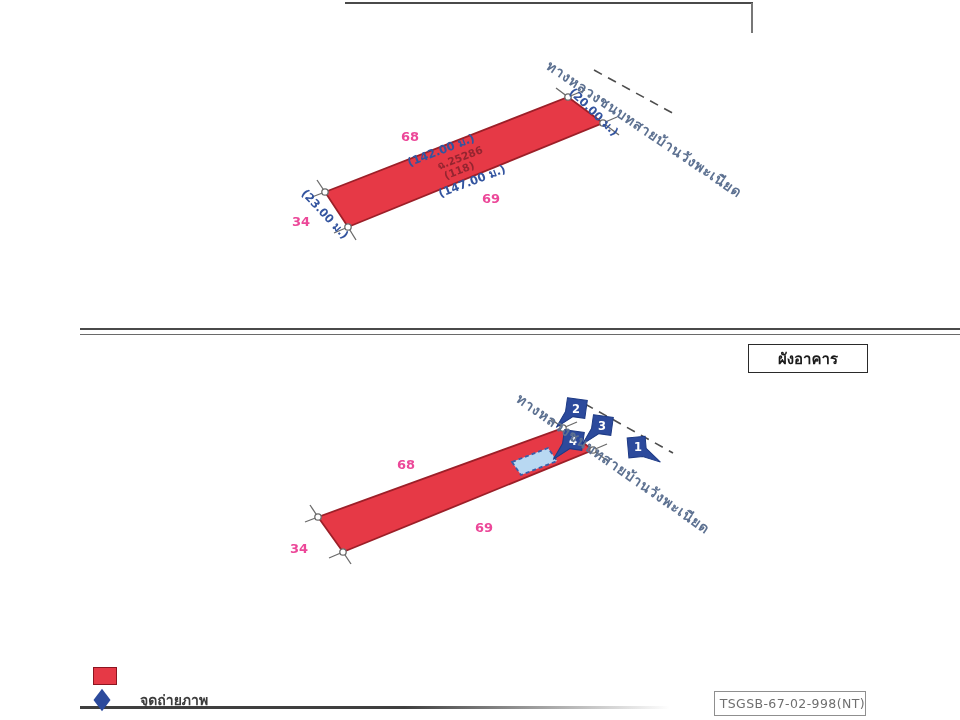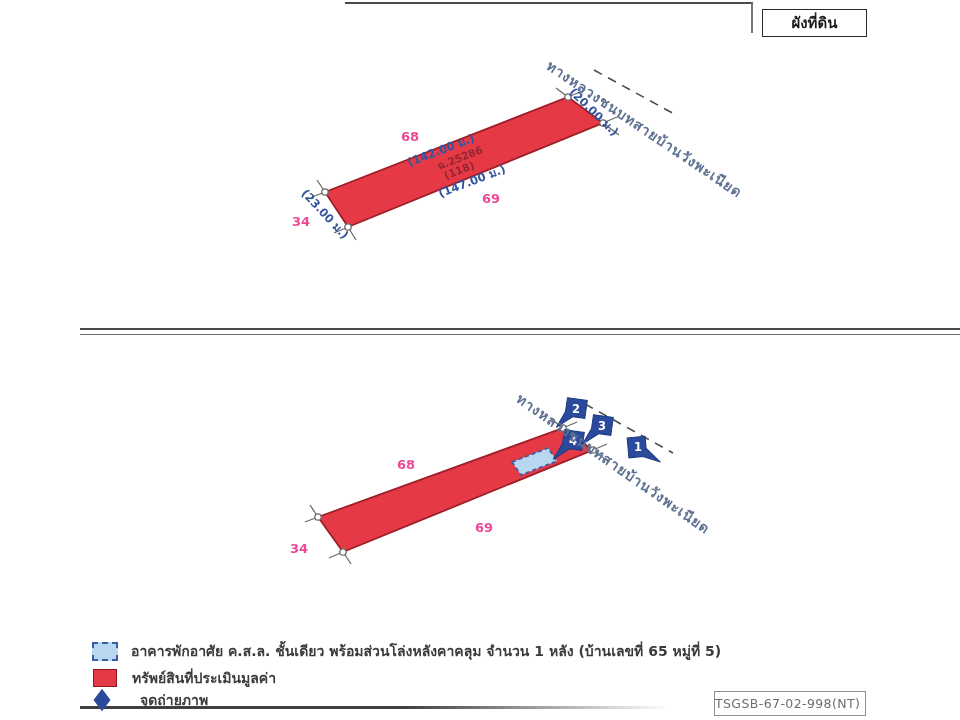--- a/index.html
+++ b/index.html
@@ -9,21 +9,21 @@
   .hline{position:absolute;background:#4a4a4a;}
   .lbl{position:absolute;white-space:nowrap;transform:translate(-50%,-50%) rotate(var(--r,0deg));}
   .dim{font-size:11.5px;font-weight:700;color:#33549f;}
   .deed{font-size:10.5px;font-weight:700;color:#942530;}
   .nbr{font-size:13px;font-weight:600;color:#ec4899;}
   .road{position:absolute;white-space:nowrap;font-size:14px;font-weight:700;color:#5d7191;
         transform-origin:0 50%;transform:rotate(var(--r,0deg));letter-spacing:1px;}
   .titlebox{position:absolute;border:1.5px solid #2a2a2a;background:#fff;display:flex;
             align-items:center;justify-content:center;font-size:15px;font-weight:600;color:#1a1a1a;}
   .docbox{position:absolute;left:714px;top:691px;width:150px;height:23px;border:1.2px solid #8f8f8f;
-          background:#fff;display:flex;align-items:center;justify-content:flex-start;
+          background:#fff;display:flex;align-items:center;justify-content:flex-end;
           font-size:12.5px;color:#6f6f6f;letter-spacing:0.4px;}
   .legend-item{position:absolute;display:flex;align-items:center;}
   .legend-text{font-size:14px;font-weight:600;color:#3b3b3b;white-space:nowrap;}
   .sw-building{width:26px;height:19px;background:#b8d8f2;border:2px dashed #3a5ea8;box-sizing:border-box;}
   .sw-property{width:24px;height:18px;background:#e63946;border:1.5px solid #8c1520;box-sizing:border-box;}
   .sw-photo{width:14px;height:14px;background:#2c4a9c;transform:rotate(45deg) skew(8deg,8deg);}
   .divider2{position:absolute;left:80px;top:328px;width:880px;height:7px;
             border-top:2px solid #4a4a4a;border-bottom:1.5px solid #6a6a6a;box-sizing:border-box;}
   .legend-underline{position:absolute;left:80px;top:706px;width:590px;height:2.5px;
             background:linear-gradient(to right,#3f3f3f 55%,rgba(63,63,63,0));}
@@ -31,22 +31,22 @@
 </head>
 <body>
 
 <div id="page">
 
   <div class="hline" style="left:345px;top:2px;width:408px;height:2px;"></div>
   <div class="hline" style="left:751px;top:3px;width:1.5px;height:30px;background:#777;"></div>
   <div class="divider2"></div>
   <div class="legend-underline"></div>
 
-  <div class="titlebox" style="left:762px;top:9px;width:103px;height:26px;">
-    <span>ผังที่ดิน</span>
+  <div class="titlebox" style="left:748px;top:344px;width:118px;height:27px;">
+    <span>ผังอาคาร</span>
   </div>
 
   <svg width="960" height="720" viewBox="0 0 960 720">
 
     <g>
       <line x1="594" y1="70" x2="676" y2="115" stroke="#4d4d4d" stroke-width="1.6" stroke-dasharray="9 7"></line>
       <polygon points="325,192 568,97 603,123 348,227" stroke-width="1.8" fill="#e63946" stroke="#9c1f28"></polygon>
 
       <g stroke="#6a6a6a" stroke-width="1.3">
         <line x1="325" y1="192" x2="312" y2="197"></line>
@@ -124,27 +124,22 @@
   <div class="lbl dim" style="left:325px;top:214px;--r:47deg;">(23.00 ม.)</div>
   <div class="lbl nbr" style="left:410px;top:136px;">68</div>
   <div class="lbl nbr" style="left:491px;top:198px;">69</div>
   <div class="lbl nbr" style="left:301px;top:221px;">34</div>
 
   <div class="road" style="left:518px;top:386px;--r:35deg;">ทางหลวงชนบทสายบ้านวังพะเนียด</div>
   <div class="lbl nbr" style="left:406px;top:464px;">68</div>
   <div class="lbl nbr" style="left:484px;top:527px;">69</div>
   <div class="lbl nbr" style="left:299px;top:548px;">34</div>
 
-  <div class="legend-item" style="left:92px;top:640px;">
-    <span class="sw-building"></span>
-    <span class="legend-text" style="margin-left:13px;">อาคารพักอาศัย ค.ส.ล. ชั้นเดียว พร้อมส่วนโล่งหลังคาคลุม จำนวน 1 หลัง (บ้านเลขที่ 65 หมู่ที่ 5)</span>
-  </div>
   <div class="legend-item" style="left:93px;top:667px;">
     <span class="sw-property"></span>
-    <span class="legend-text" style="margin-left:15px;">ทรัพย์สินที่ประเมินมูลค่า</span>
   </div>
   <div class="legend-item" style="left:95px;top:689px;">
     <span class="sw-photo"></span>
     <span class="legend-text" style="margin-left:31px;">จุดถ่ายภาพ</span>
   </div>
 
   <div class="docbox">
     <span>TSGSB-67-02-998(NT)</span>
   </div>
 

